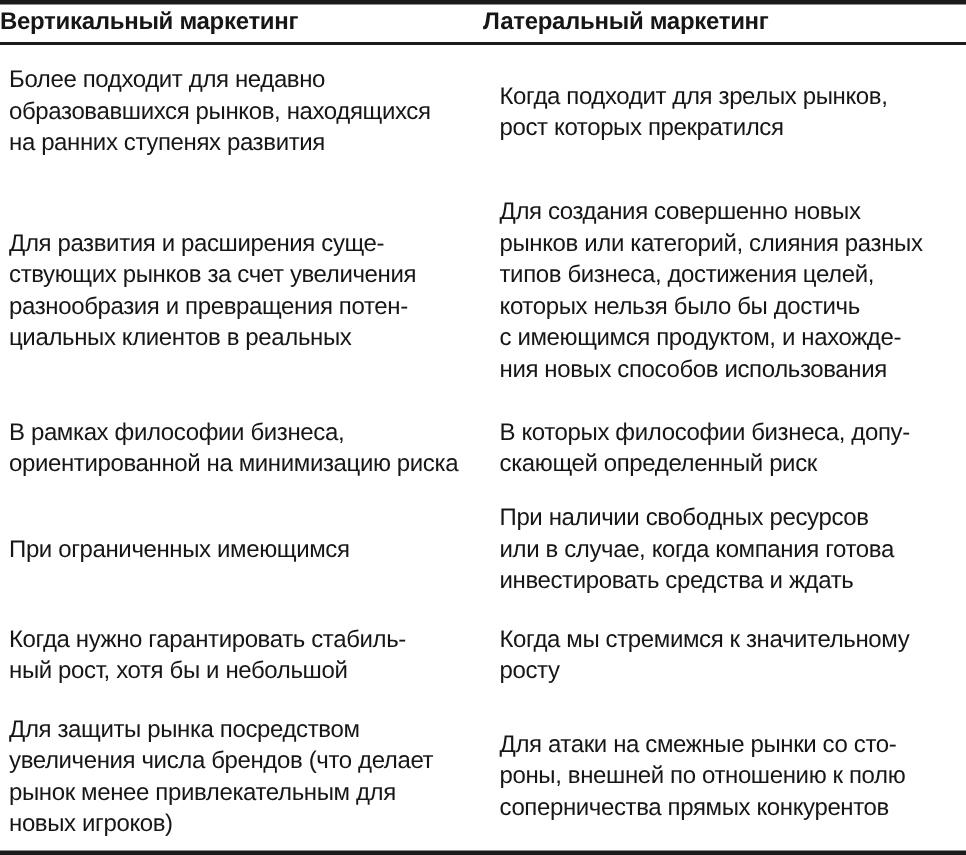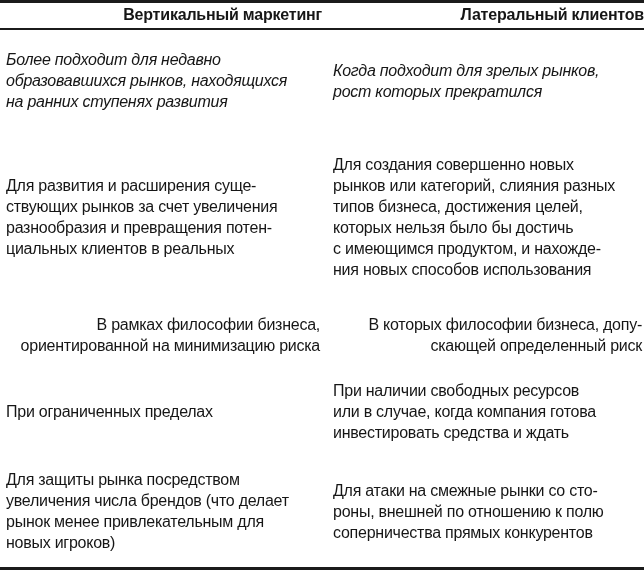--- a/index.html
+++ b/index.html
@@ -21,55 +21,55 @@
     border-bottom: 3px solid #1b1b1b;
   }
   col.c1 { width: 322px; }
   col.c2 { width: 322px; }
   thead th {
     height: 22px;
     padding: 1px 0 2px 0;
     font-size: 16px;
     font-weight: 700;
     letter-spacing: -0.2px;
-    text-align: right;
+    text-align: left;
     vertical-align: middle;
     border-bottom: 2px solid #1b1b1b;
   }
   tbody td {
     vertical-align: middle;
     font-size: 16px;
     line-height: 21px;
     letter-spacing: -0.25px;
     white-space: pre-line;
     padding: 0 2px 0 6px;
     overflow: hidden;
   }
   tbody td.right-cell { padding-left: 11px; padding-right: 2px; }
-  tr.r1 { height: 80px; font-style: italic; }
+  tr.r1 { height: 80px; }
   tr.r2 { height: 132px; }
-  tr.r3 { height: 52px; text-align: right; }
+  tr.r3 { height: 52px; }
   tr.r4 { height: 68px; }
   tr.r5 { height: 56px; }
   tr.r6 { height: 88px; }
   tr.r7 { height: 64px; }
 </style>
 </head>
 <body>
 
 <div class="page">
   <table class="cmp">
     <colgroup>
       <col class="c1">
       <col class="c2">
     </colgroup>
     <thead>
       <tr>
         <th>Вертикальный маркетинг</th>
-        <th>Латеральный клиентов</th>
+        <th>Латеральный маркетинг</th>
       </tr>
     </thead>
     <tbody>
       <tr class="r1">
         <td class="left-cell">Более подходит для недавно
 образовавшихся рынков, находящихся
 на ранних ступенях развития</td>
         <td class="right-cell">Когда подходит для зрелых рынков,
 рост которых прекратился</td>
       </tr>
@@ -85,24 +85,30 @@
 с имеющимся продуктом, и нахожде-
 ния новых способов использования</td>
       </tr>
       <tr class="r3">
         <td class="left-cell">В рамках философии бизнеса,
 ориентированной на минимизацию риска</td>
         <td class="right-cell">В которых философии бизнеса, допу-
 скающей определенный риск</td>
       </tr>
       <tr class="r4">
-        <td class="left-cell">При ограниченных пределах</td>
+        <td class="left-cell">При ограниченных имеющимся</td>
         <td class="right-cell">При наличии свободных ресурсов
 или в случае, когда компания готова
 инвестировать средства и ждать</td>
+      </tr>
+      <tr class="r5">
+        <td class="left-cell">Когда нужно гарантировать стабиль-
+ный рост, хотя бы и небольшой</td>
+        <td class="right-cell">Когда мы стремимся к значительному
+росту</td>
       </tr>
       <tr class="r6">
         <td class="left-cell">Для защиты рынка посредством
 увеличения числа брендов (что делает
 рынок менее привлекательным для
 новых игроков)</td>
         <td class="right-cell">Для атаки на смежные рынки со сто-
 роны, внешней по отношению к полю
 соперничества прямых конкурентов</td>
       </tr>

